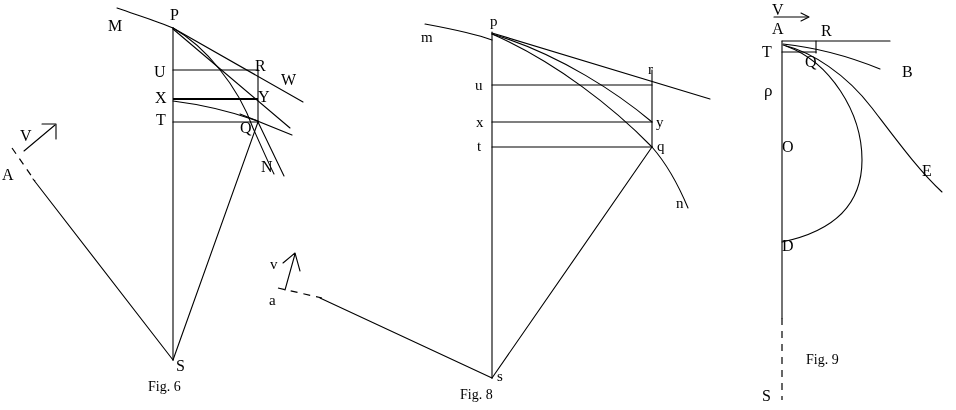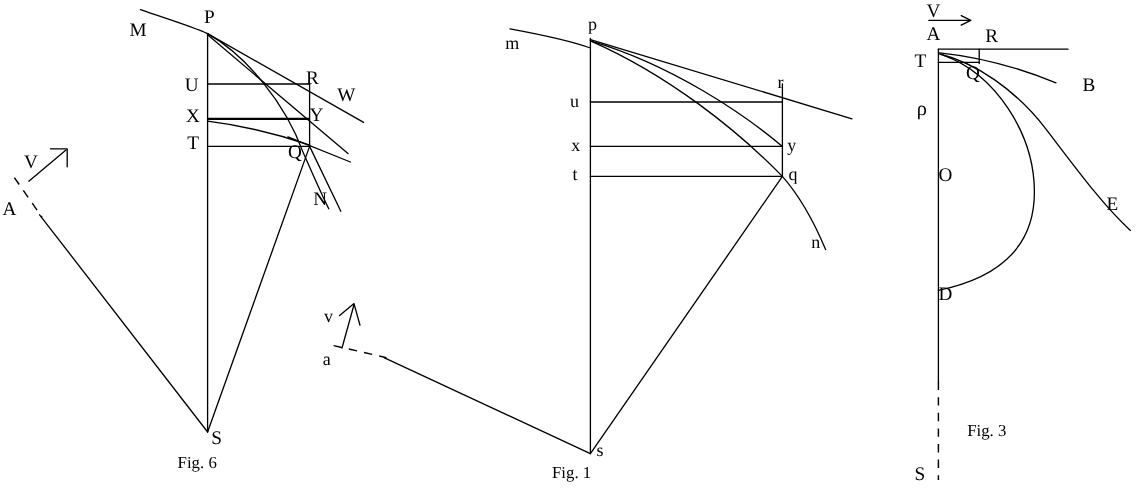--- a/index.html
+++ b/index.html
@@ -168,28 +168,28 @@
   <span class="lbl lbl-lc" style="left:648px; top:62px;">r</span>
   <span class="lbl lbl-lc" style="left:475px; top:78px;">u</span>
   <span class="lbl lbl-lc" style="left:476px; top:115px;">x</span>
   <span class="lbl lbl-lc" style="left:656px; top:115px;">y</span>
   <span class="lbl lbl-lc" style="left:477px; top:139px;">t</span>
   <span class="lbl lbl-lc" style="left:657px; top:139px;">q</span>
   <span class="lbl lbl-lc" style="left:676px; top:196px;">n</span>
   <span class="lbl lbl-lc" style="left:270px; top:257px;">v</span>
   <span class="lbl lbl-lc" style="left:269px; top:293px;">a</span>
   <span class="lbl lbl-lc" style="left:497px; top:369px;">s</span>
-  <span class="lbl lbl-fig" style="left:460px; top:388px;">Fig. 1</span>
+  <span class="lbl lbl-fig" style="left:460px; top:388px;">Fig. 8</span>
 
   <span class="lbl lbl-cap" style="left:772px; top:2px;">V</span>
   <span class="lbl lbl-cap" style="left:772px; top:21px;">A</span>
   <span class="lbl lbl-cap" style="left:821px; top:23px;">R</span>
   <span class="lbl lbl-cap" style="left:762px; top:44px;">T</span>
   <span class="lbl lbl-cap" style="left:805px; top:54px;">Q</span>
   <span class="lbl lbl-cap" style="left:902px; top:64px;">B</span>
   <span class="lbl lbl-rho" style="left:764px; top:82px;">ρ</span>
   <span class="lbl lbl-cap" style="left:782px; top:139px;">O</span>
   <span class="lbl lbl-cap" style="left:922px; top:163px;">E</span>
   <span class="lbl lbl-cap" style="left:782px; top:238px;">D</span>
   <span class="lbl lbl-cap" style="left:762px; top:388px;">S</span>
-  <span class="lbl lbl-fig" style="left:806px; top:353px;">Fig. 3</span>
+  <span class="lbl lbl-fig" style="left:806px; top:353px;">Fig. 9</span>
 
 </div>
 
 </body></html>

